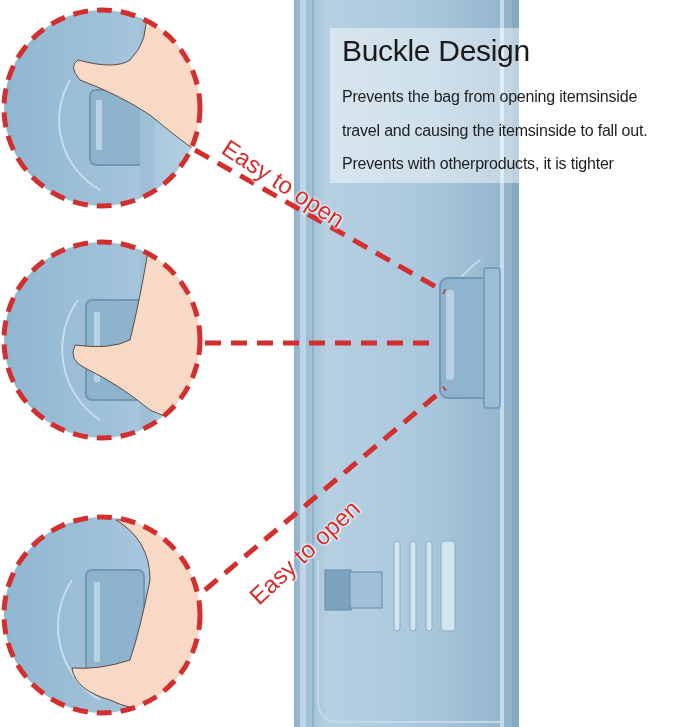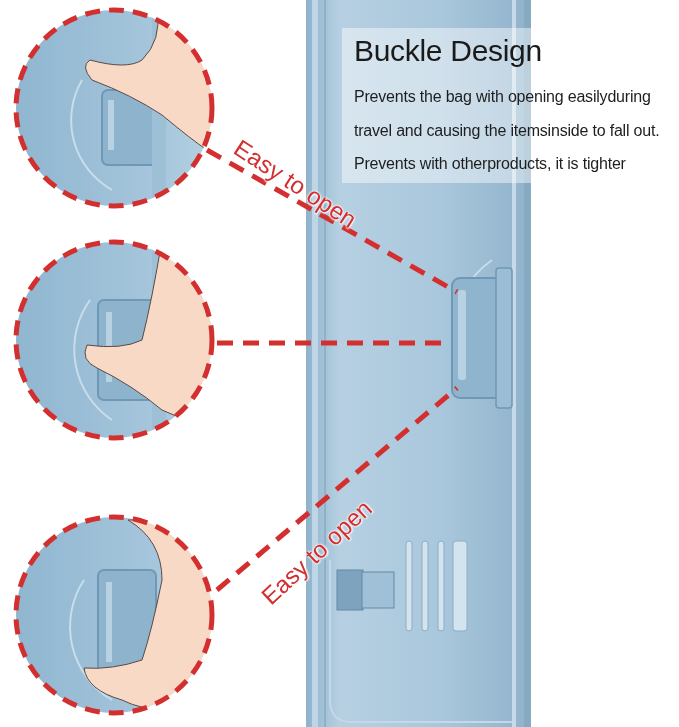--- a/index.html
+++ b/index.html
@@ -1,17 +1,17 @@
 <!DOCTYPE html>
 <html><head>
   <meta charset="utf-8">
   <style>
     html, body { margin: 0; padding: 0; background: #ffffff; }
     body { width: 679px; height: 727px; position: relative; overflow: hidden; font-family: "Liberation Sans", sans-serif; }
-    .stage { position: absolute; left: 12px; top: 0; width: 597px; height: 727px; }
+    .stage { position: absolute; left: 0; top: 0; width: 597px; height: 727px; }
     svg.art { position: absolute; left: 0; top: 0; }
     .text-panel { position: absolute; left: 330px; top: 28px; width: 349px; height: 155px; background: rgba(255,255,255,0.45); }
     .title { position: absolute; left: 342px; top: 34px; font-size: 30px; color: #1a1a1a; letter-spacing: -0.3px; white-space: nowrap; }
     .desc { position: absolute; left: 342px; font-size: 16px; color: #1e1e1e; white-space: nowrap; letter-spacing: -0.2px; }
     .d1 { top: 88px; } .d2 { top: 122px; text-align: center; } .d3 { top: 155px; }
     .label { position: absolute; color: #d32f2f; font-size: 24px; white-space: nowrap; text-shadow: 0 0 2px #fff, 0 0 3px #fff, 1px 1px 2px #fff; transform-origin: left top; }
     .lbl-easy-top { left: 232px; top: 134px; transform: rotate(33deg); }
     .lbl-difficult { left: 212px; top: 306px; font-size: 23px; }
     .lbl-easy-bottom { left: 244px; top: 590px; transform: rotate(-43deg); }
   </style>
@@ -96,19 +96,19 @@
 
     <g stroke="#d32f2f" stroke-width="5" stroke-dasharray="16 10" fill="none">
       <line x1="195" y1="150" x2="445" y2="292"></line>
       <line x1="205" y1="343" x2="430" y2="343"></line>
       <line x1="205" y1="590" x2="445" y2="388"></line>
     </g>
   </svg>
 
   <div class="text-panel"></div>
   <div class="title">Buckle Design</div>
-  <div class="desc d1">Prevents the bag with opening easilyduring</div>
+  <div class="desc d1">Prevents the bag from opening itemsinside</div>
   <div class="desc d2">travel and causing the itemsinside to fall out.</div>
   <div class="desc d3">Prevents with otherproducts, it is tighter</div>
 
   <div class="label lbl-easy-top">Easy to open</div>
   <div class="label lbl-easy-bottom">Easy to open</div>
 </div>
 
 </body></html>

